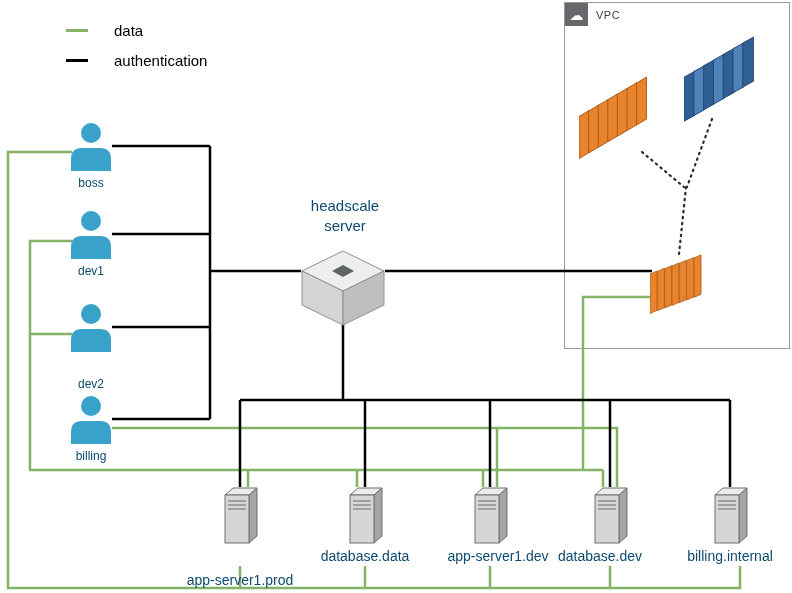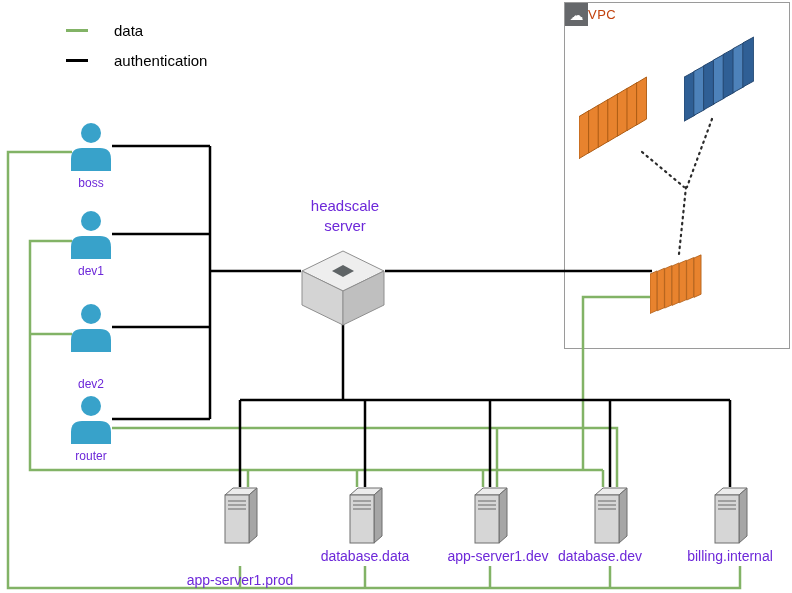--- a/index.html
+++ b/index.html
@@ -1,24 +1,24 @@
 <!DOCTYPE html>
 <html><head>
 <meta charset="utf-8">
 <style>
   *{box-sizing:border-box;margin:0;padding:0}
   body{font-family:"Liberation Sans",sans-serif;background:#fff}
   .canvas{position:relative;width:792px;height:593px;background:#fff;overflow:hidden}
   .wires{position:absolute;left:0;top:0;z-index:2}
   .node{position:absolute;z-index:3;line-height:0}
-  .label{position:absolute;z-index:4;text-align:center;color:#6d28d9}
+  .label{position:absolute;z-index:4;text-align:center;color:#0c4a6e}
   .vpc{position:absolute;left:564px;top:2px;width:226px;height:347px;border:1px solid #9a9a9a;background:#fff;z-index:1}
   .vpc-header{position:absolute;left:0;top:0;display:flex;align-items:center}
   .vpc-badge{width:23px;height:23px;background:#66686b;color:#fff;display:flex;align-items:center;justify-content:center;font-size:14px;line-height:1}
-  .vpc-name{color:#c2410c;font-size:13px;letter-spacing:.5px}
+  .vpc-name{margin-left:8px;color:#404040;font-size:11px;letter-spacing:.5px}
   .legend-row{position:absolute;display:flex;align-items:center;gap:26px;z-index:4}
   .sw{width:22px;height:3px;display:inline-block}
   .sw-data{background:#82b366}
   .sw-auth{background:#000}
   .legend-text{font-size:15px;color:#000}
   .u-label{font-size:12px;width:80px}
   .s-label{font-size:14px;width:130px}
   .hs-label{font-size:15px;width:120px;line-height:20px}
   .r-label{font-size:14px;width:130px}
 </style>
@@ -108,21 +108,21 @@
     </svg>
   </div>
   <div class="label u-label" style="left:51px;top:377px">dev2</div>
 
   <div class="node" style="left:69px;top:395px">
     <svg width="44" height="50" viewBox="0 0 44 50">
       <path d="M2 49 L2 37 Q2 26 13 26 L31 26 Q42 26 42 37 L42 49 Z" fill="#38a2ca"></path>
       <circle cx="22" cy="11" r="10" fill="#38a2ca"></circle>
     </svg>
   </div>
-  <div class="label u-label" style="left:51px;top:449px">router</div>
+  <div class="label u-label" style="left:51px;top:449px">billing</div>
 
   <div class="label hs-label" style="left:285px;top:196px">
     <div>headscale</div>
     <div>server</div>
   </div>
   <div class="node" style="left:301px;top:250px">
     <svg width="84" height="76" viewBox="0 0 84 76">
       <polygon points="42,1 83,21 42,41 1,21" fill="#eeeeee" stroke="#8f8f8f"></polygon>
       <polygon points="1,21 42,41 42,75 1,55" fill="#d4d4d4" stroke="#8f8f8f"></polygon>
       <polygon points="83,21 42,41 42,75 83,55" fill="#bfbfbf" stroke="#8f8f8f"></polygon>

